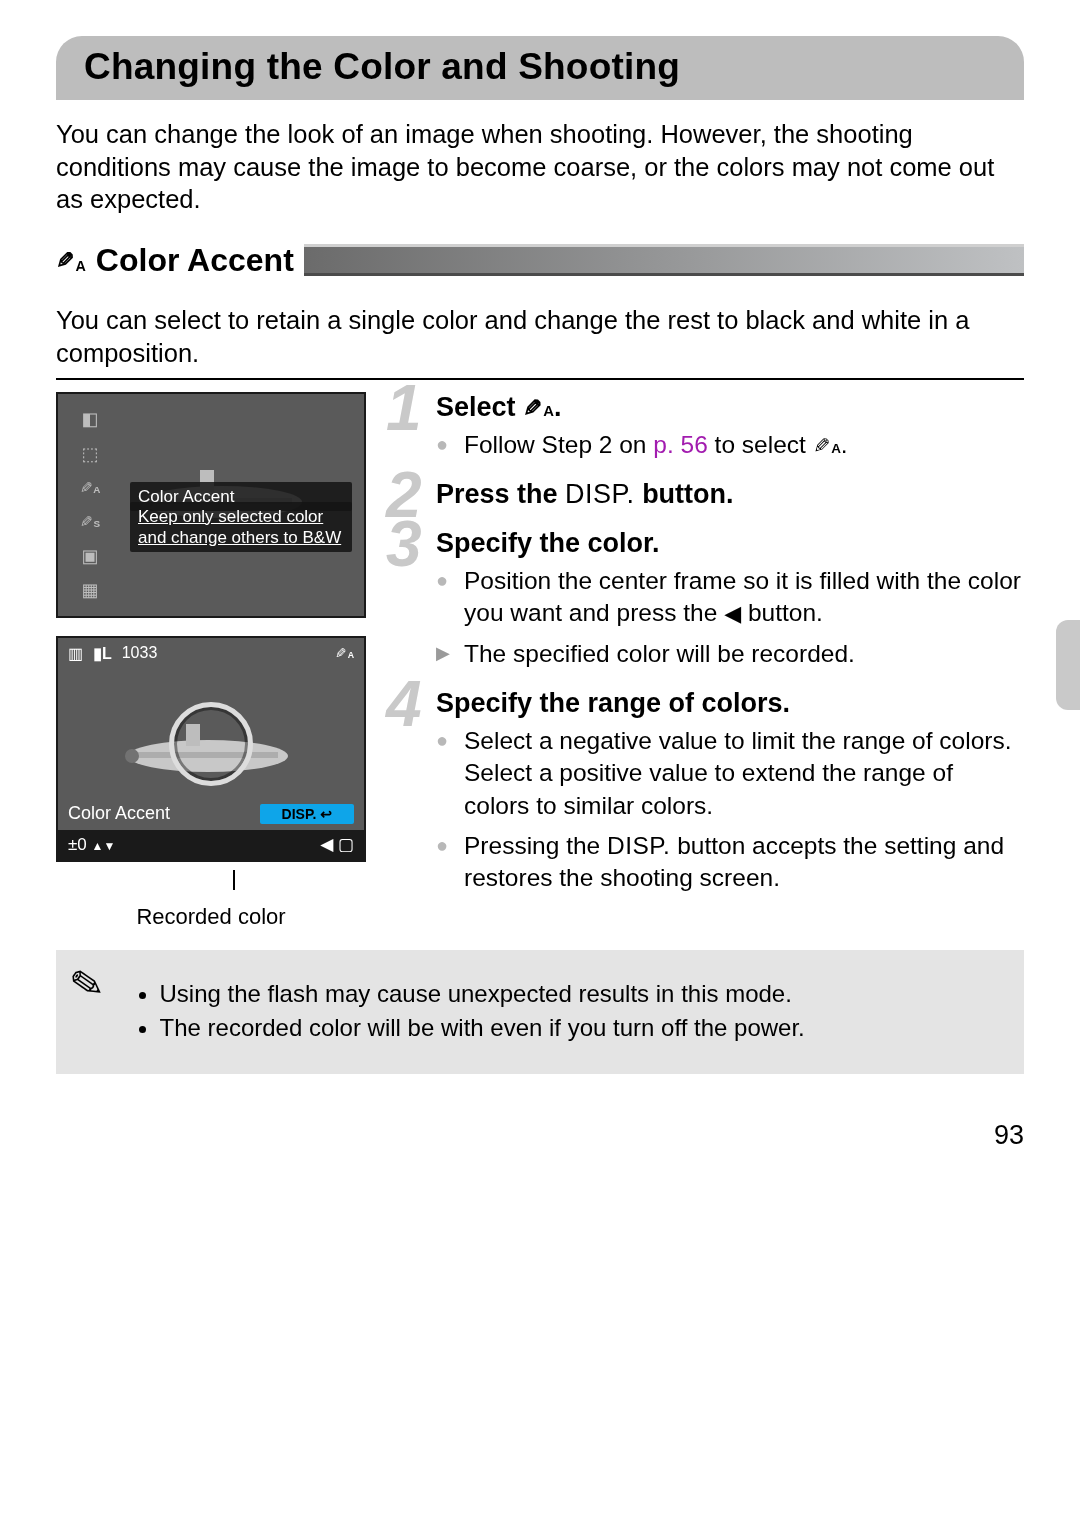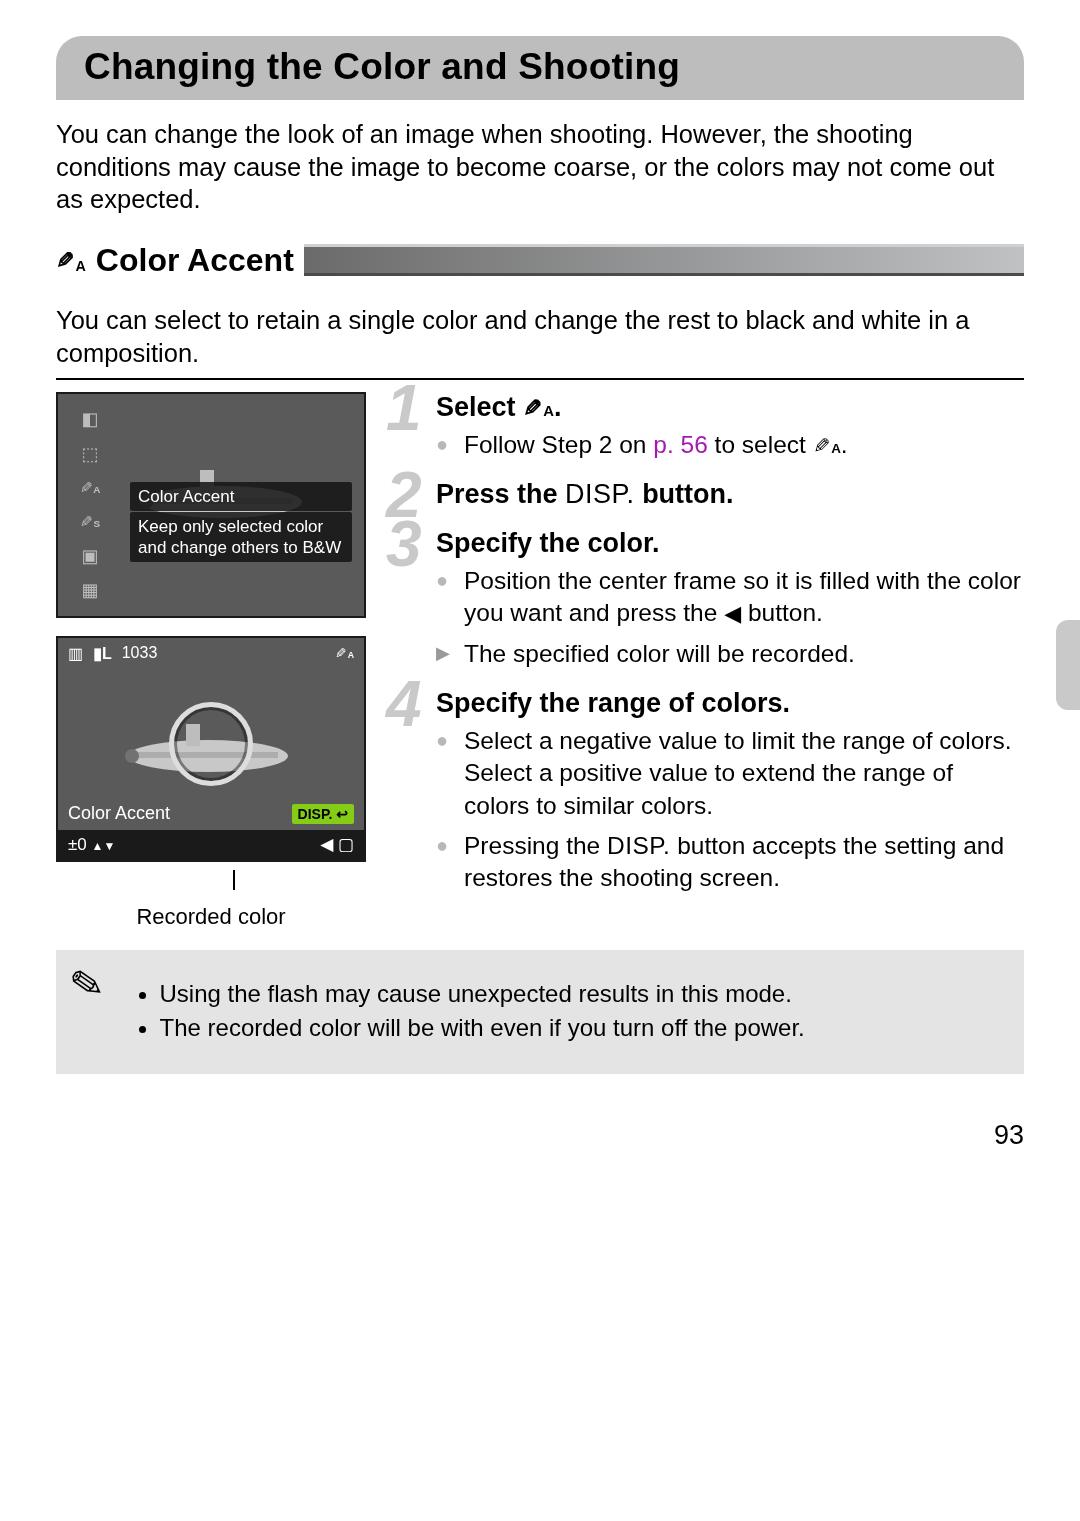--- a/index.html
+++ b/index.html
@@ -92,42 +92,42 @@
   .shot .label-box{
     position:absolute;
     left:72px;right:12px;
     background:rgba(20,20,20,0.85);
     padding:4px 8px;
     font-size:17px;
     line-height:1.25;
     border-radius:2px;
   }
   .shot1 .lbA{top:88px;}
-  .shot1 .lbB{top:118px;}
+  .shot1 .lbB{top:108px;text-decoration:underline;}
   .shot .side-icons{
     position:absolute;left:8px;top:8px;bottom:8px;width:48px;
     display:flex;flex-direction:column;justify-content:space-around;
     align-items:center;opacity:0.6;font-size:18px;
   }
   .shot2 .top-bar{
     position:absolute;top:6px;left:10px;right:10px;
     font-size:16px;display:flex;gap:10px;align-items:center;
   }
   .shot2 .ca-label{
     position:absolute;left:10px;bottom:36px;font-size:18px;
   }
   .shot2 .bottom-bar{
     position:absolute;left:0;right:0;bottom:0;height:30px;
     background:#1a1a1a;display:flex;align-items:center;
     justify-content:space-between;padding:0 10px;font-size:17px;
   }
   .shot2 .disp-chip{
     position:absolute;right:10px;bottom:36px;
-    background:#84cc16;color:#000;font-weight:700;
-    font-size:14px;padding:2px 6px;border-radius:2px;
+    background:#0ea5e9;color:#000;font-weight:700;
+    font-size:14px;padding:2px 22px;border-radius:2px;
   }
   .shot2 .center-ring{
     position:absolute;left:50%;top:48%;transform:translate(-50%,-50%);
     width:74px;height:74px;border:5px solid #ddd;border-radius:50%;
     box-shadow:0 0 0 3px rgba(0,0,0,.4) inset;
   }
   .caption{
     text-align:center;font-size:22px;margin-top:14px;
   }
   .ptr-line{

